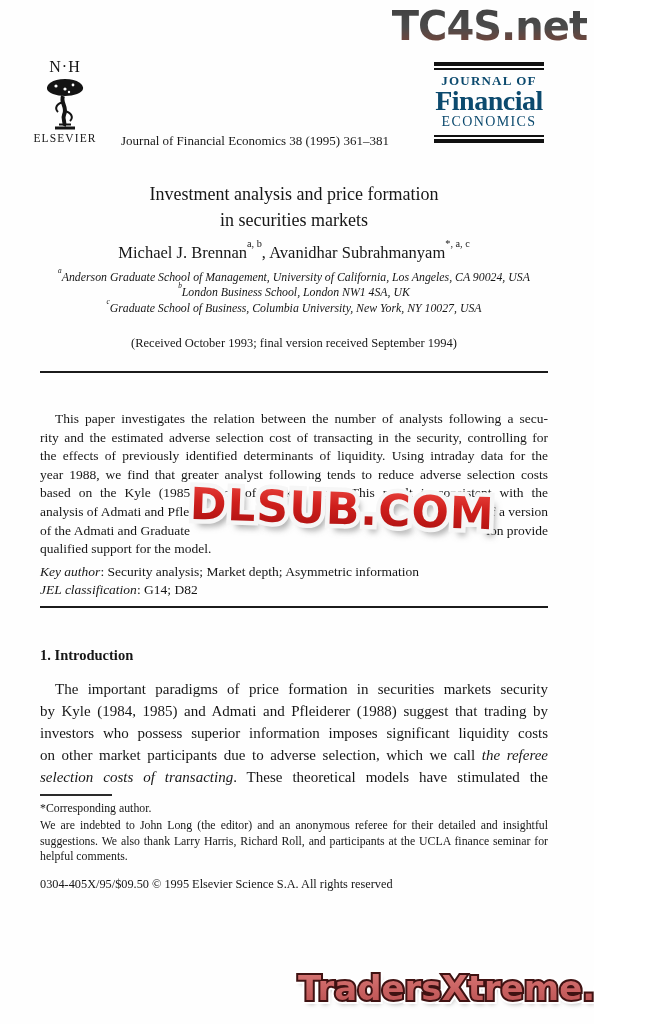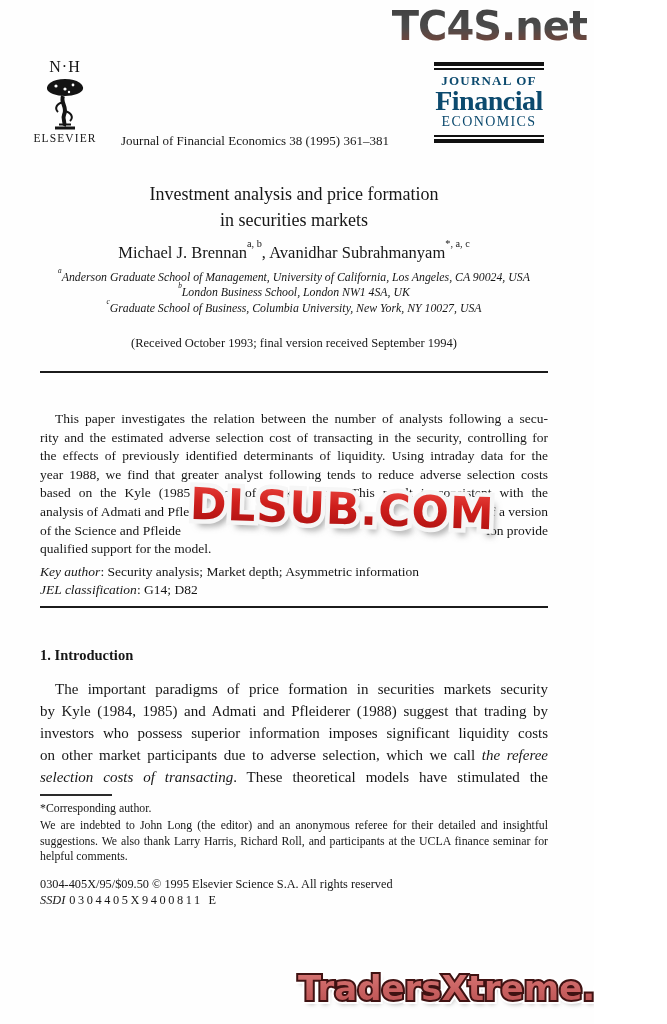--- a/index.html
+++ b/index.html
@@ -137,21 +137,21 @@
     <div class="jline indent">This paper investigates the relation between the number of analysts following a secu-</div>
     <div class="jline">rity and the estimated adverse selection cost of transacting in the security, controlling for</div>
     <div class="jline">the effects of previously identified determinants of liquidity. Using intraday data for the</div>
     <div class="jline">year 1988, we find that greater analyst following tends to reduce adverse selection costs</div>
     <div class="jline">based on the Kyle (1985) notion of market depth. This result is consistent with the</div>
     <div class="split">
       <span>analysis of Admati and Pfle</span>
       <span>of a version</span>
     </div>
     <div class="split">
-      <span>of the Science and Pfleide</span>
+      <span>of the Admati and Graduate</span>
       <span>ion provide</span>
     </div>
     <div>qualified support for the model.</div>
   </div>
 
   <div class="col keywords">
     <div><span class="em">Key author</span><span>:  Security analysis; Market depth; Asymmetric information</span></div>
     <div><span class="em">JEL classification</span><span>:  G14; D82</span></div>
   </div>
 
@@ -164,23 +164,20 @@
     <div class="jline">investors who possess superior information imposes significant liquidity costs</div>
     <div class="jline"><span>on other market participants due to adverse selection, which we call </span><span class="em">the referee</span></div>
     <div class="jline"><span class="em">selection costs of transacting</span><span>. These theoretical models have stimulated the</span></div>
   </div>
 
   <div class="col fsep"></div>
   <div class="col fn1">*Corresponding author.</div>
   <div class="col fn2">We are indebted to John Long (the editor) and an anonymous referee for their detailed and insightful suggestions. We also thank Larry Harris, Richard Roll, and participants at the UCLA finance seminar for helpful comments.</div>
 
   <div class="col imprint1">0304-405X/95/$09.50 © 1995 Elsevier Science S.A. All rights reserved</div>
-  <div class="col imprint2">
-    <span class="em">SSDI</span><span class="num">0304405X9400811 E</span>
-  </div>
 
   <div class="wm-dlsub">
     <span class="layer l-stroke">DLSUB.COM</span>
     <span class="layer l-fill">DLSUB.COM</span>
   </div>
 
   <div class="wm-traders">
     <span class="layer t-halo">TradersXtreme.com</span>
     <span class="layer t-stroke">TradersXtreme.com</span>
     <span class="layer t-fill">TradersXtreme.com</span>

